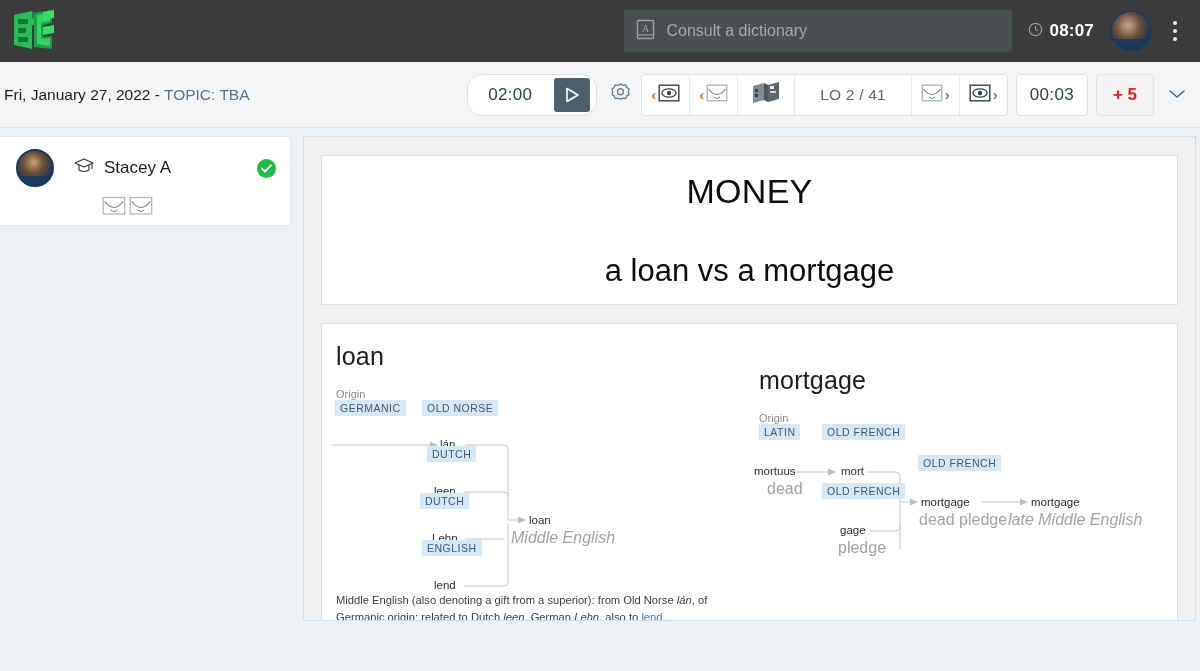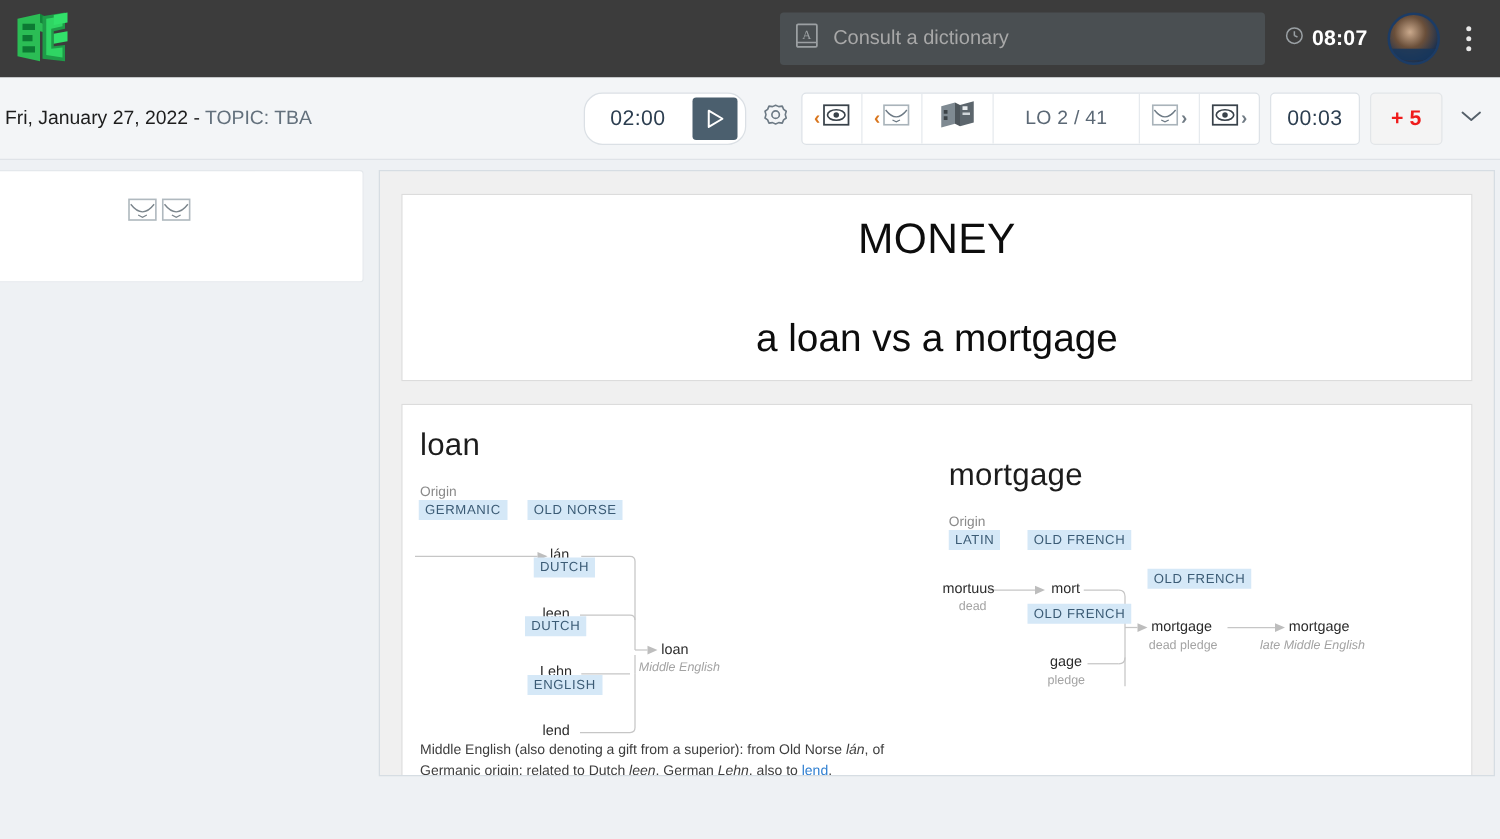--- a/index.html
+++ b/index.html
@@ -178,21 +178,21 @@
   
   .ety { position: absolute; }
   .ety-word { font-size: 25px; color: #1c1c1c; letter-spacing: .2px; }
   .ety-origin { font-size: 11px; color: #8a8a8a; margin-top: 17px; }
   .tag {
     display: inline-block; background: #d5e8f7; color: #3b5b75;
     font-size: 10.5px; letter-spacing: .5px; padding: 2px 5px 2px 5px;
     white-space: nowrap;
   }
   .etyterm { font-size: 11.5px; color: #2b2b2b; white-space: nowrap; }
-  .etygloss { font-size: 10px; color: #a3a3a3; font-style: normal; white-space: nowrap; }
+  .etygloss { font-size: 16px; color: #a3a3a3; font-style: normal; white-space: nowrap; }
   .etygloss.ital { font-style: italic; }
   .ety-note {
     position: absolute; font-size: 11.2px; color: #3d3d3d; line-height: 1.55;
   }
   .ety-note i { font-style: italic; }
   .ety-note a { color: #2f7fd1; text-decoration: none; }
   .diagram-svg { position: absolute; left: 0; top: 0; pointer-events: none; }
 </style>
 </head>
 <body>
@@ -344,20 +344,37 @@
           <polyline points="3,3 10,9 17,3" fill="none" stroke="#55606a" stroke-width="1.5" stroke-linecap="round" stroke-linejoin="round"></polyline>
         </svg>
     </span>
   </div>
 </div>
 
 <div class="bodywrap">
 
   <div class="sidebar">
     <div class="student-card">
+      <div class="student-row">
+        <div class="st-avatar"></div>
+        <span class="cap-icon">
+          <svg width="20" height="18" viewBox="0 0 20 18">
+            <path d="M10 2 L19 6 L10 10 L1 6 Z" fill="none" stroke="#3b3b3b" stroke-width="1.3" stroke-linejoin="round"></path>
+            <path d="M5 8 L5 13 Q10 16 15 13 L15 8" fill="none" stroke="#3b3b3b" stroke-width="1.2"></path>
+            <line x1="18" y1="6.5" x2="18" y2="12" stroke="#3b3b3b" stroke-width="1.1"></line>
+          </svg>
+        </span>
+        <span class="st-name">Stacey A</span>
+        <span class="st-spacer"></span>
+        <span class="check-badge">
+          <svg width="11" height="9" viewBox="0 0 11 9">
+              <polyline points="1,4.5 4,7.5 10,1.3" fill="none" stroke="#ffffff" stroke-width="1.8" stroke-linecap="round" stroke-linejoin="round"></polyline>
+            </svg>
+        </span>
+      </div>
       <div class="st-icons">
         <span>
           <svg width="24" height="21" viewBox="0 0 24 21">
             <rect x="1.2" y="2.5" width="21.5" height="16.5" fill="none" stroke="#b0b9bf" stroke-width="1.3"></rect>
             <path d="M2.6 6.4 Q12 18.5 21.3 6.4" fill="none" stroke="#7b858c" stroke-width="1.1"></path>
             <path d="M8.5 15 L12 16.8 L15.5 15" fill="none" stroke="#7b858c" stroke-width="1"></path>
           </svg>
         </span>
         <span>
           <svg width="24" height="21" viewBox="0 0 24 21">

